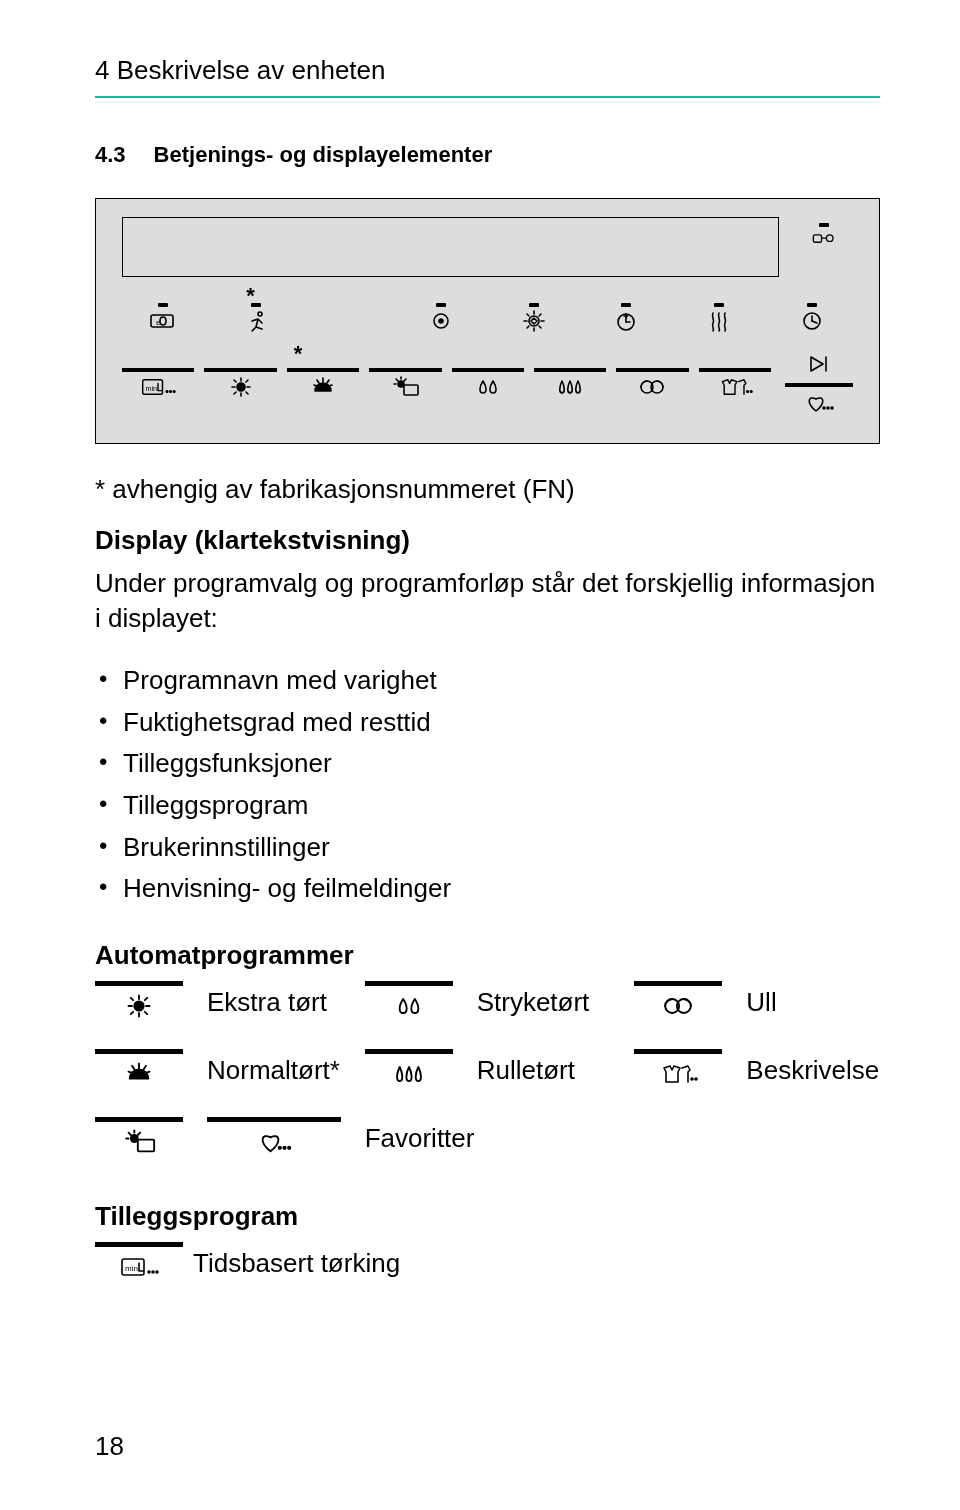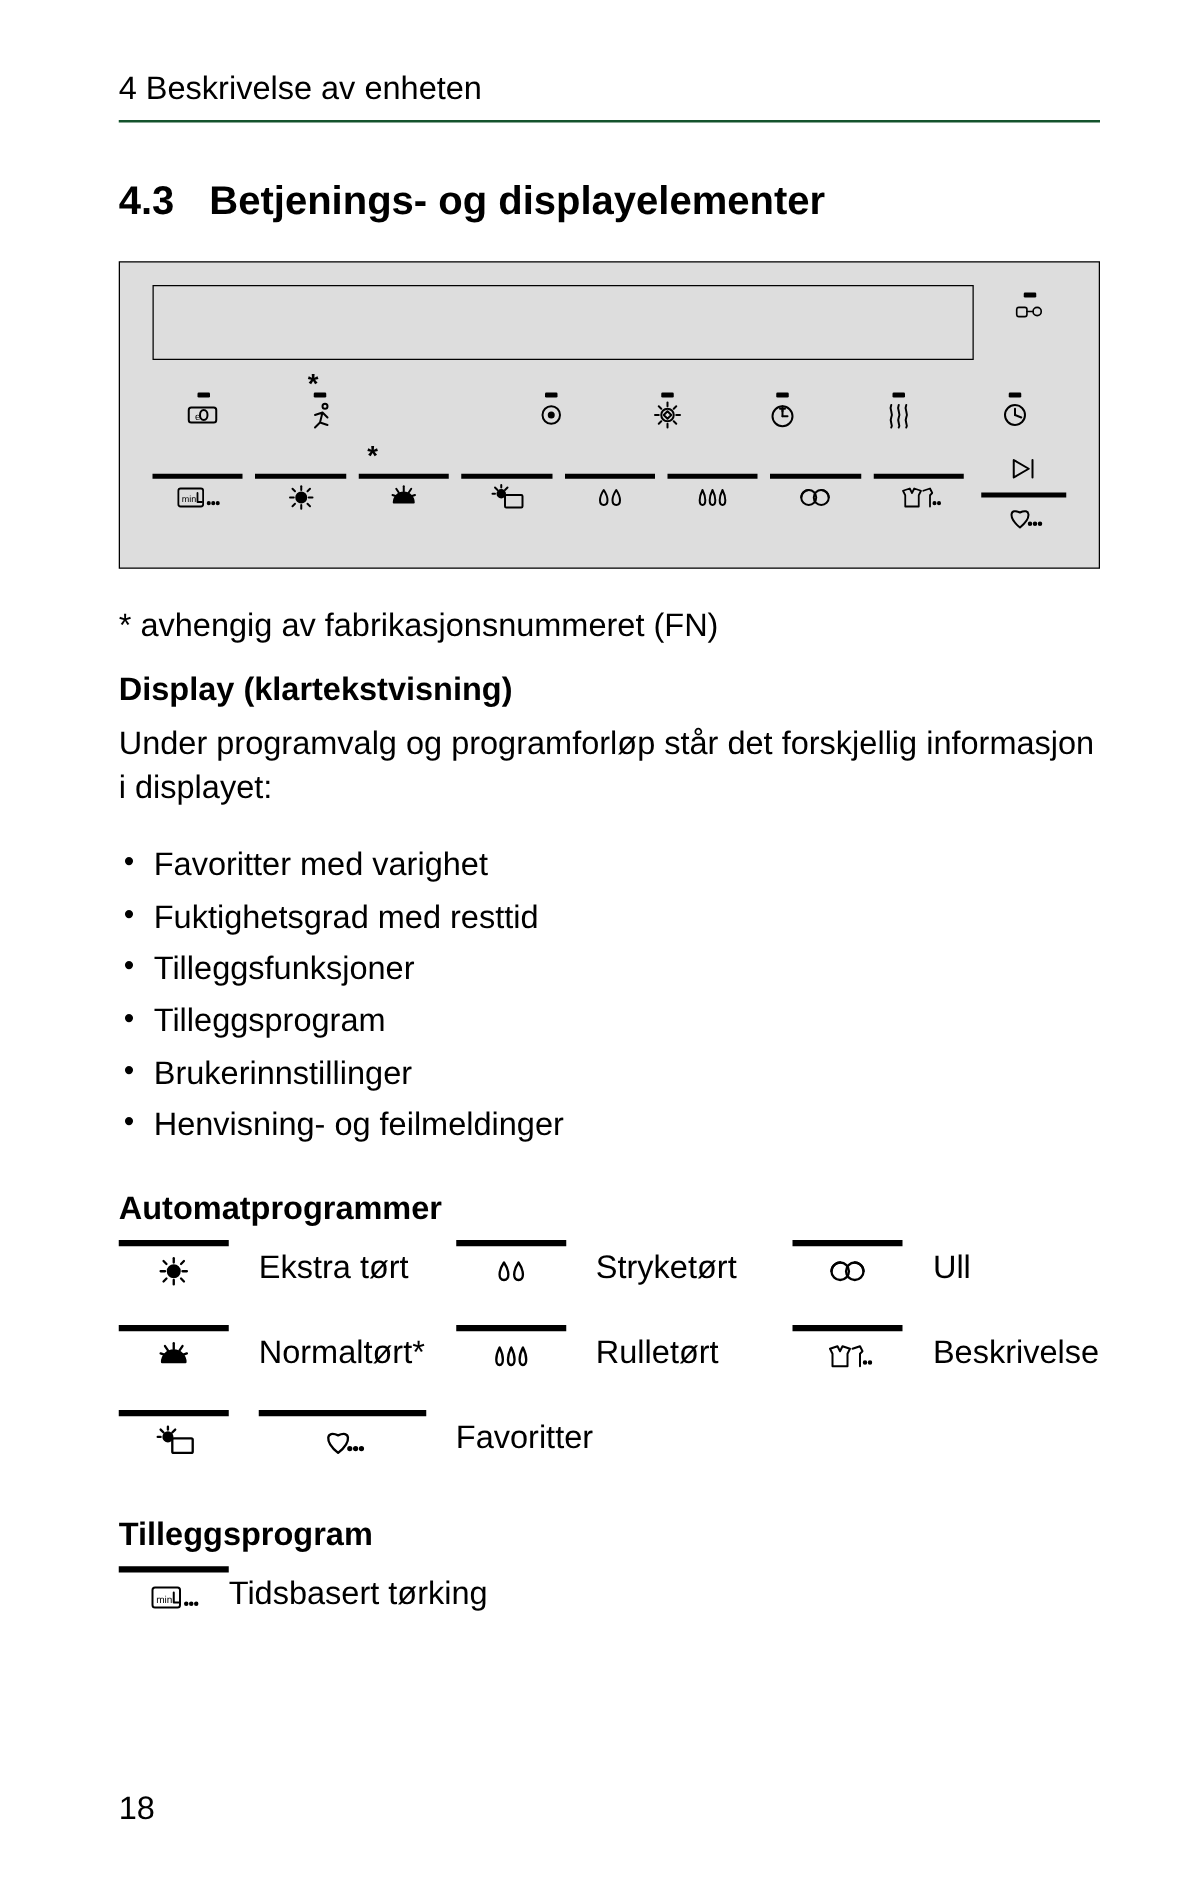--- a/index.html
+++ b/index.html
@@ -5,26 +5,26 @@
   * { box-sizing: border-box; margin: 0; padding: 0; }
   html, body { width: 960px; height: 1510px; background: #fff; }
   body {
     font-family: Arial, Helvetica, sans-serif;
     color: #000;
     padding: 55px 80px 55px 95px;
   }
   .page-header {
     font-size: 26px;
     font-weight: 400;
-    border-bottom: 2px solid #14532d;
+    border-bottom: 2px solid #14b8a6;
     padding-bottom: 10px;
     margin-bottom: 40px;
   }
   .section-title {
-    font-size: 32px;
+    font-size: 22px;
     font-weight: 700;
     margin-bottom: 30px;
     margin-top: 44px;
   }
   .section-number { display: inline-block; margin-right: 28px; }
 
   
   .panel {
     border: 1.5px solid #000;
     background: #ddd;
@@ -134,20 +134,21 @@
     align-items: center;
     justify-content: center;
     padding-top: 2px;
   }
   .prog-key svg { width: 40px; height: 28px; }
   .prog-label { font-size: 26px; }
 
   .add-grid {
     display: grid;
     grid-template-columns: 88px 1fr;
+    column-gap: 10px;
     align-items: center;
     margin-bottom: 60px;
   }
 
   .page-number {
     position: absolute;
     bottom: 48px;
     left: 95px;
     font-size: 26px;
   }
@@ -433,21 +434,21 @@
       </div>
     </div>
   </div>
 </div>
 
 <div class="note">* avhengig av fabrikasjonsnummeret (FN)</div>
 
 <div class="subhead">Display (klartekstvisning)</div>
 <div class="para">Under programvalg og programforløp står det forskjellig informasjon i displayet:</div>
 <ul class="bullets">
-  <li>Favoritter med varighet</li>
+  <li>Programnavn med varighet</li>
   <li>Fuktighetsgrad med resttid</li>
   <li>Tilleggsfunksjoner</li>
   <li>Tilleggsprogram</li>
   <li>Brukerinnstillinger</li>
   <li>Henvisning- og feilmeldinger</li>
 </ul>
 
 <div class="subhead">Automatprogrammer</div>
 <div class="prog-grid">
 

